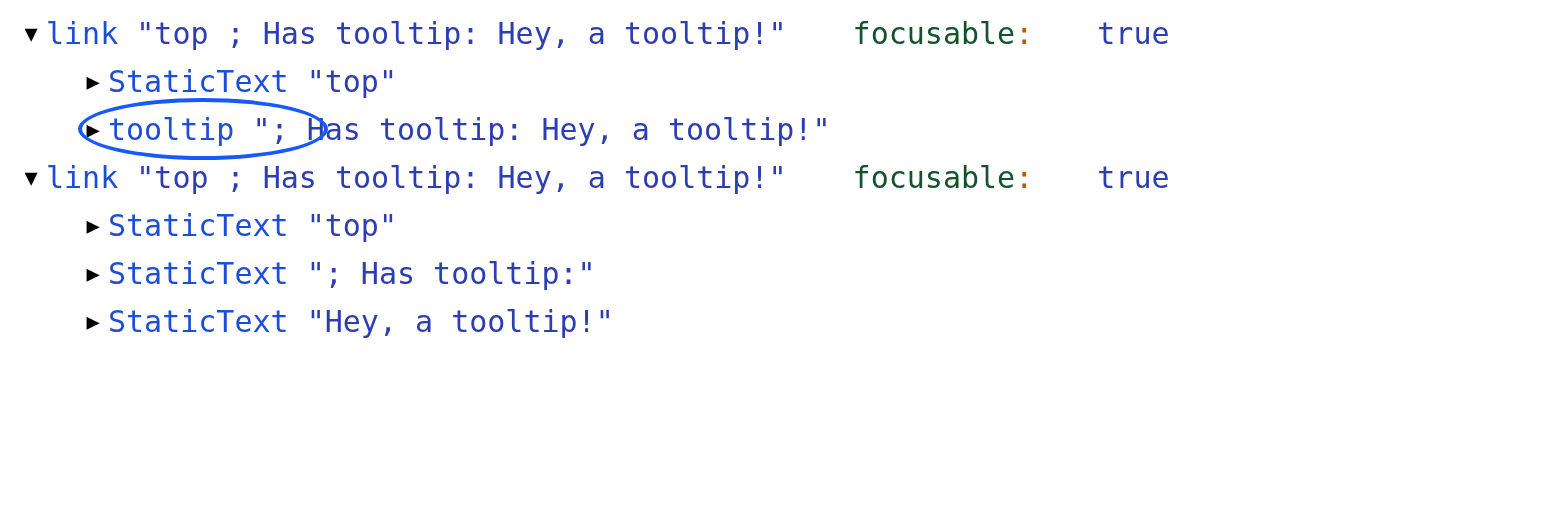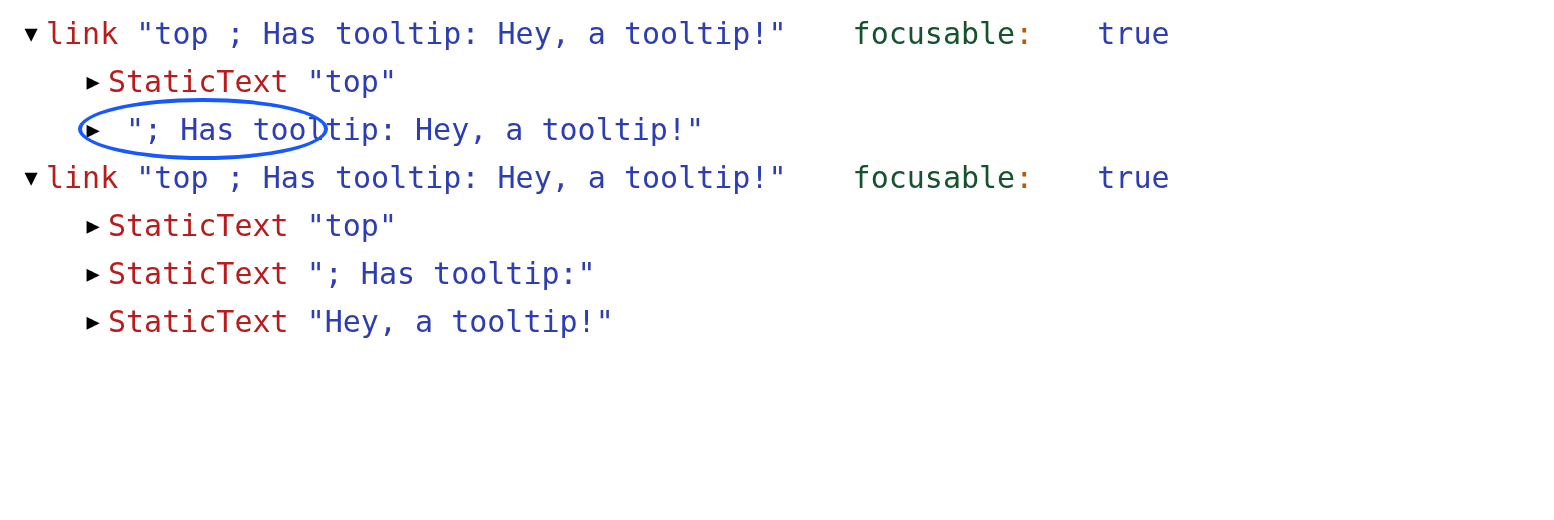--- a/index.html
+++ b/index.html
@@ -22,21 +22,21 @@
     .arrow {
       display: inline-block;
       width: 22px;
       text-align: center;
       color: #000;
       font-size: 22px;
       margin-right: 4px;
       user-select: none;
     }
     .role {
-      color: #b91c1c; 
+      color: #1d4ed8; 
     }
     .name {
       color: #2d3db3; 
     }
     .attr-key {
       color: #14532d; 
       margin-left: 48px;
     }
     .attr-val {
       color: #2d3db3;
@@ -71,20 +71,21 @@
 <div class="row indent-1">
   <span class="arrow">▶</span>
   <span class="role">StaticText</span>
   <span class="sp"> </span>
   <span class="name">"top"</span>
 </div>
 
 <div class="row indent-1" id="circled-row">
   <div class="annot" style="left:58px; top:-8px; width:250px; height:62px;"></div>
   <span class="arrow">▶</span>
+  <span class="role">tooltip</span>
   <span class="sp"> </span>
   <span class="name">"; Has tooltip: Hey, a tooltip!"</span>
 </div>
 
 <div class="row">
   <span class="arrow">▼</span>
   <span class="role">link</span>
   <span class="sp"> </span>
   <span class="name">"top ; Has tooltip: Hey, a tooltip!"</span>
   <span class="sp"> </span>

